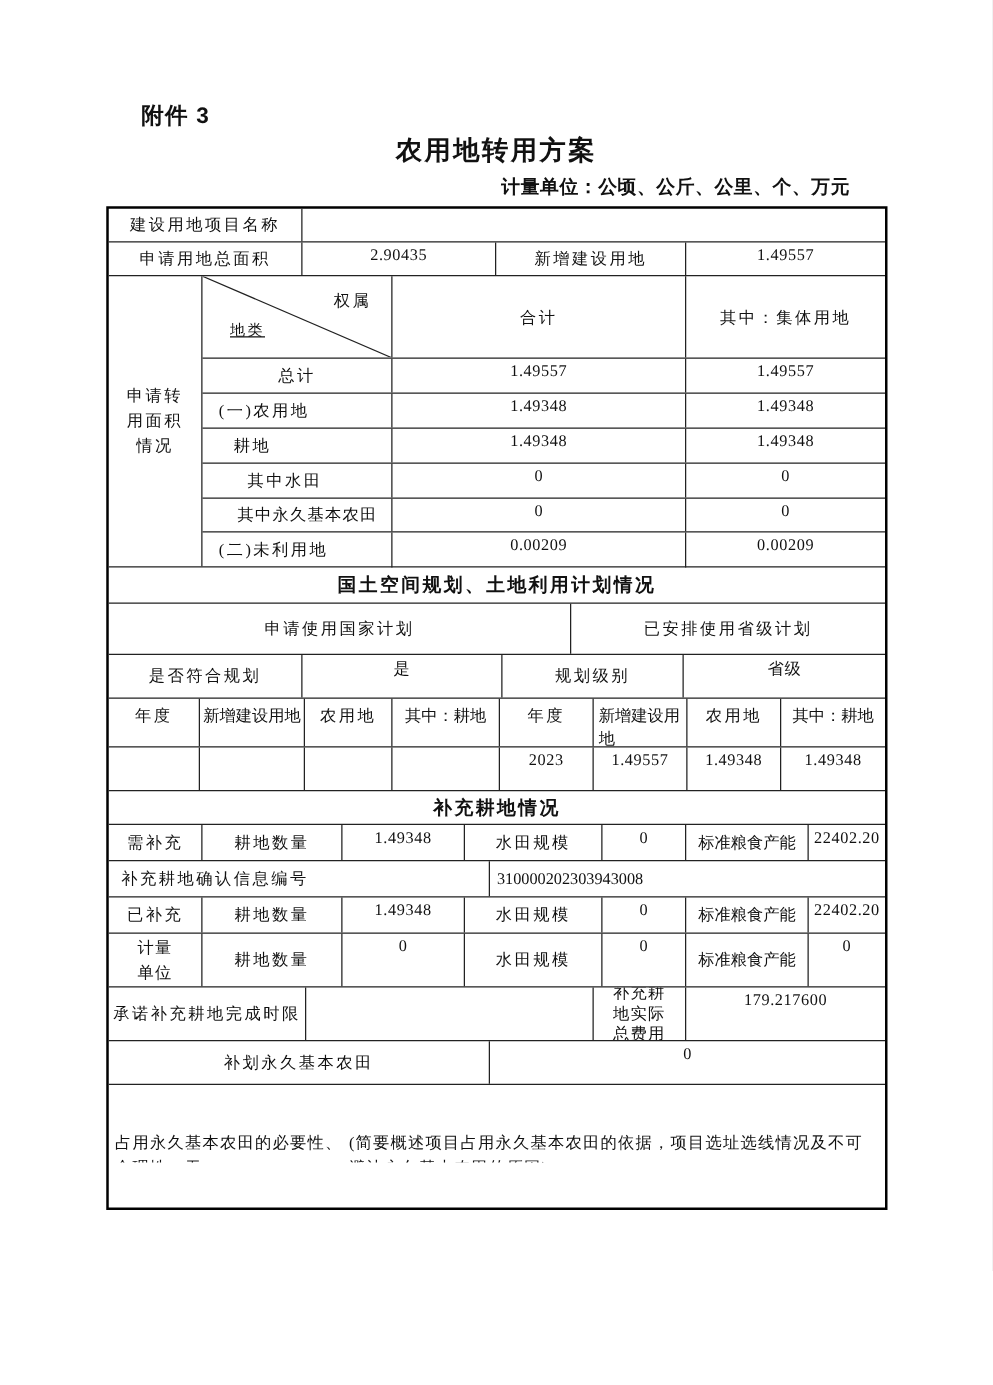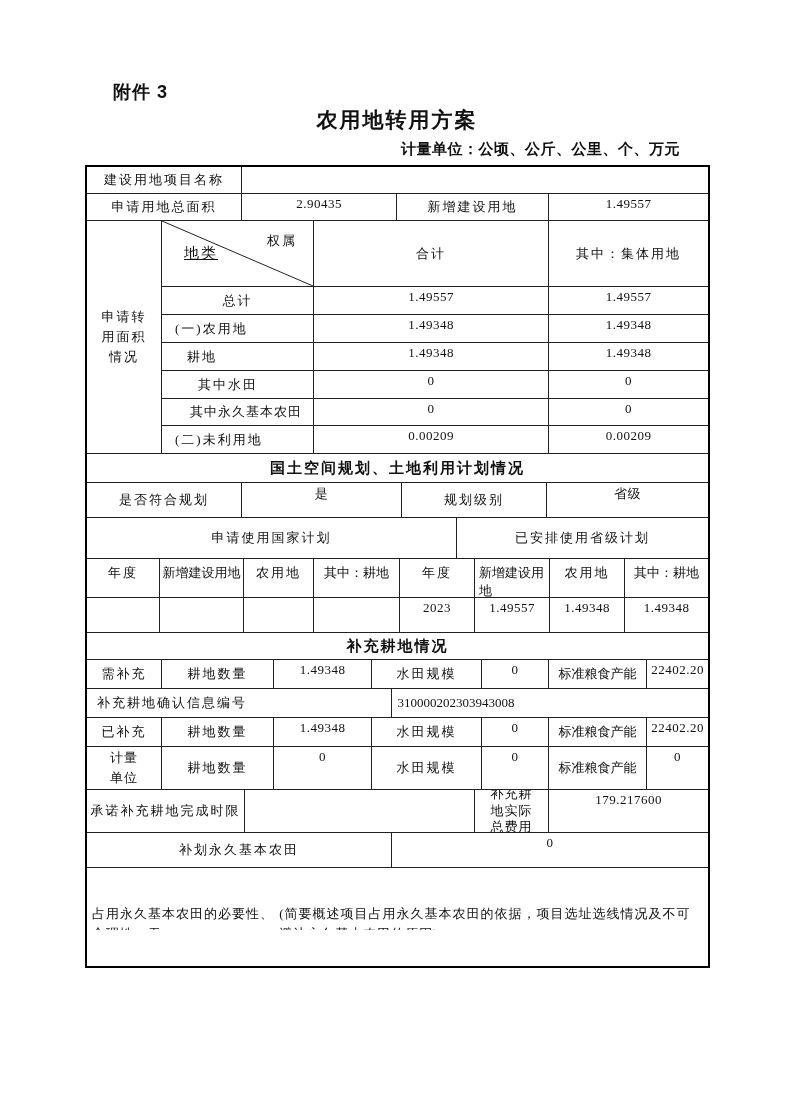--- a/index.html
+++ b/index.html
@@ -52,21 +52,21 @@
   .val { align-items: flex-start; padding-top: 2px; letter-spacing: 0.5px; }
   .left { justify-content: flex-start; text-align: left; }
   .sec {
     font-family: "Liberation Sans", "DejaVu Sans", sans-serif;
     font-weight: bold; font-size: 15px; letter-spacing: 2px;
     justify-content: center; align-items: center;
   }
   .diag { position: relative; text-align: right; }
   .diag svg { position: absolute; inset: 0; }
   .diag .tr { position: absolute; top: 11px; right: 16px; font-size: 13px; letter-spacing: 2px; }
-  .diag .bl { position: absolute; bottom: 23px; left: 22px; font-size: 15px; letter-spacing: 2px; text-decoration: underline; }
+  .diag .bl { position: absolute; bottom: 13px; left: 22px; font-size: 12px; letter-spacing: 2px; text-decoration: underline; }
   .w2 { display: inline-block; width: 2.3em; line-height: 1.55; letter-spacing: 1px; }
   .w4 { display: inline-block; width: 4.3em; line-height: 1.55; }
   .feewrap { display:inline-block; width: 4.3em; line-height: 1.3; letter-spacing: 1px; }
   .notes {
     flex-direction: row; align-items: flex-start; justify-content: flex-start;
     text-align: left; padding: 4px 5px; line-height: 1.5; letter-spacing: 1px; margin-top: 32px;
   }
   .topcell { align-items: flex-start; padding-top: 5px; }
 </style>
 </head>
@@ -139,30 +139,30 @@
           <div class="c val" style="flex:0 0 235px">0.00209</div>
           <div class="c cl val" style="flex:1">0.00209</div>
         </div>
       </div>
     </div>
 
     <div class="r" style="height:29px">
       <div class="c cl sec" style="flex:1">国土空间规划、土地利用计划情况</div>
     </div>
 
+    <div class="r" style="height:41px">
+      <div class="c lbl" style="flex:0 0 370px">申请使用国家计划</div>
+      <div class="c cl lbl" style="flex:1">已安排使用省级计划</div>
+    </div>
+
     <div class="r" style="height:35px">
       <div class="c lbl" style="flex:0 0 155px">是否符合规划</div>
       <div class="c val" style="flex:0 0 160px">是</div>
       <div class="c lbl" style="flex:0 0 145px">规划级别</div>
       <div class="c cl val" style="flex:1">省级</div>
-    </div>
-
-    <div class="r" style="height:41px">
-      <div class="c lbl" style="flex:0 0 370px">申请使用国家计划</div>
-      <div class="c cl lbl" style="flex:1">已安排使用省级计划</div>
     </div>
 
     <div class="r" style="height:39px">
       <div class="c lbl topcell" style="flex:0 0 73px">年度</div>
       <div class="c tight nowrap topcell" style="flex:0 0 84px">新增建设用地</div>
       <div class="c lbl topcell" style="flex:0 0 70px">农用地</div>
       <div class="c tight topcell" style="flex:0 0 86px">其中：耕地</div>
       <div class="c lbl topcell" style="flex:0 0 75px">年度</div>
       <div class="c tight topcell left" style="flex:0 0 75px;padding-left:4px">新增建设用地</div>
       <div class="c lbl topcell" style="flex:0 0 75px">农用地</div>

